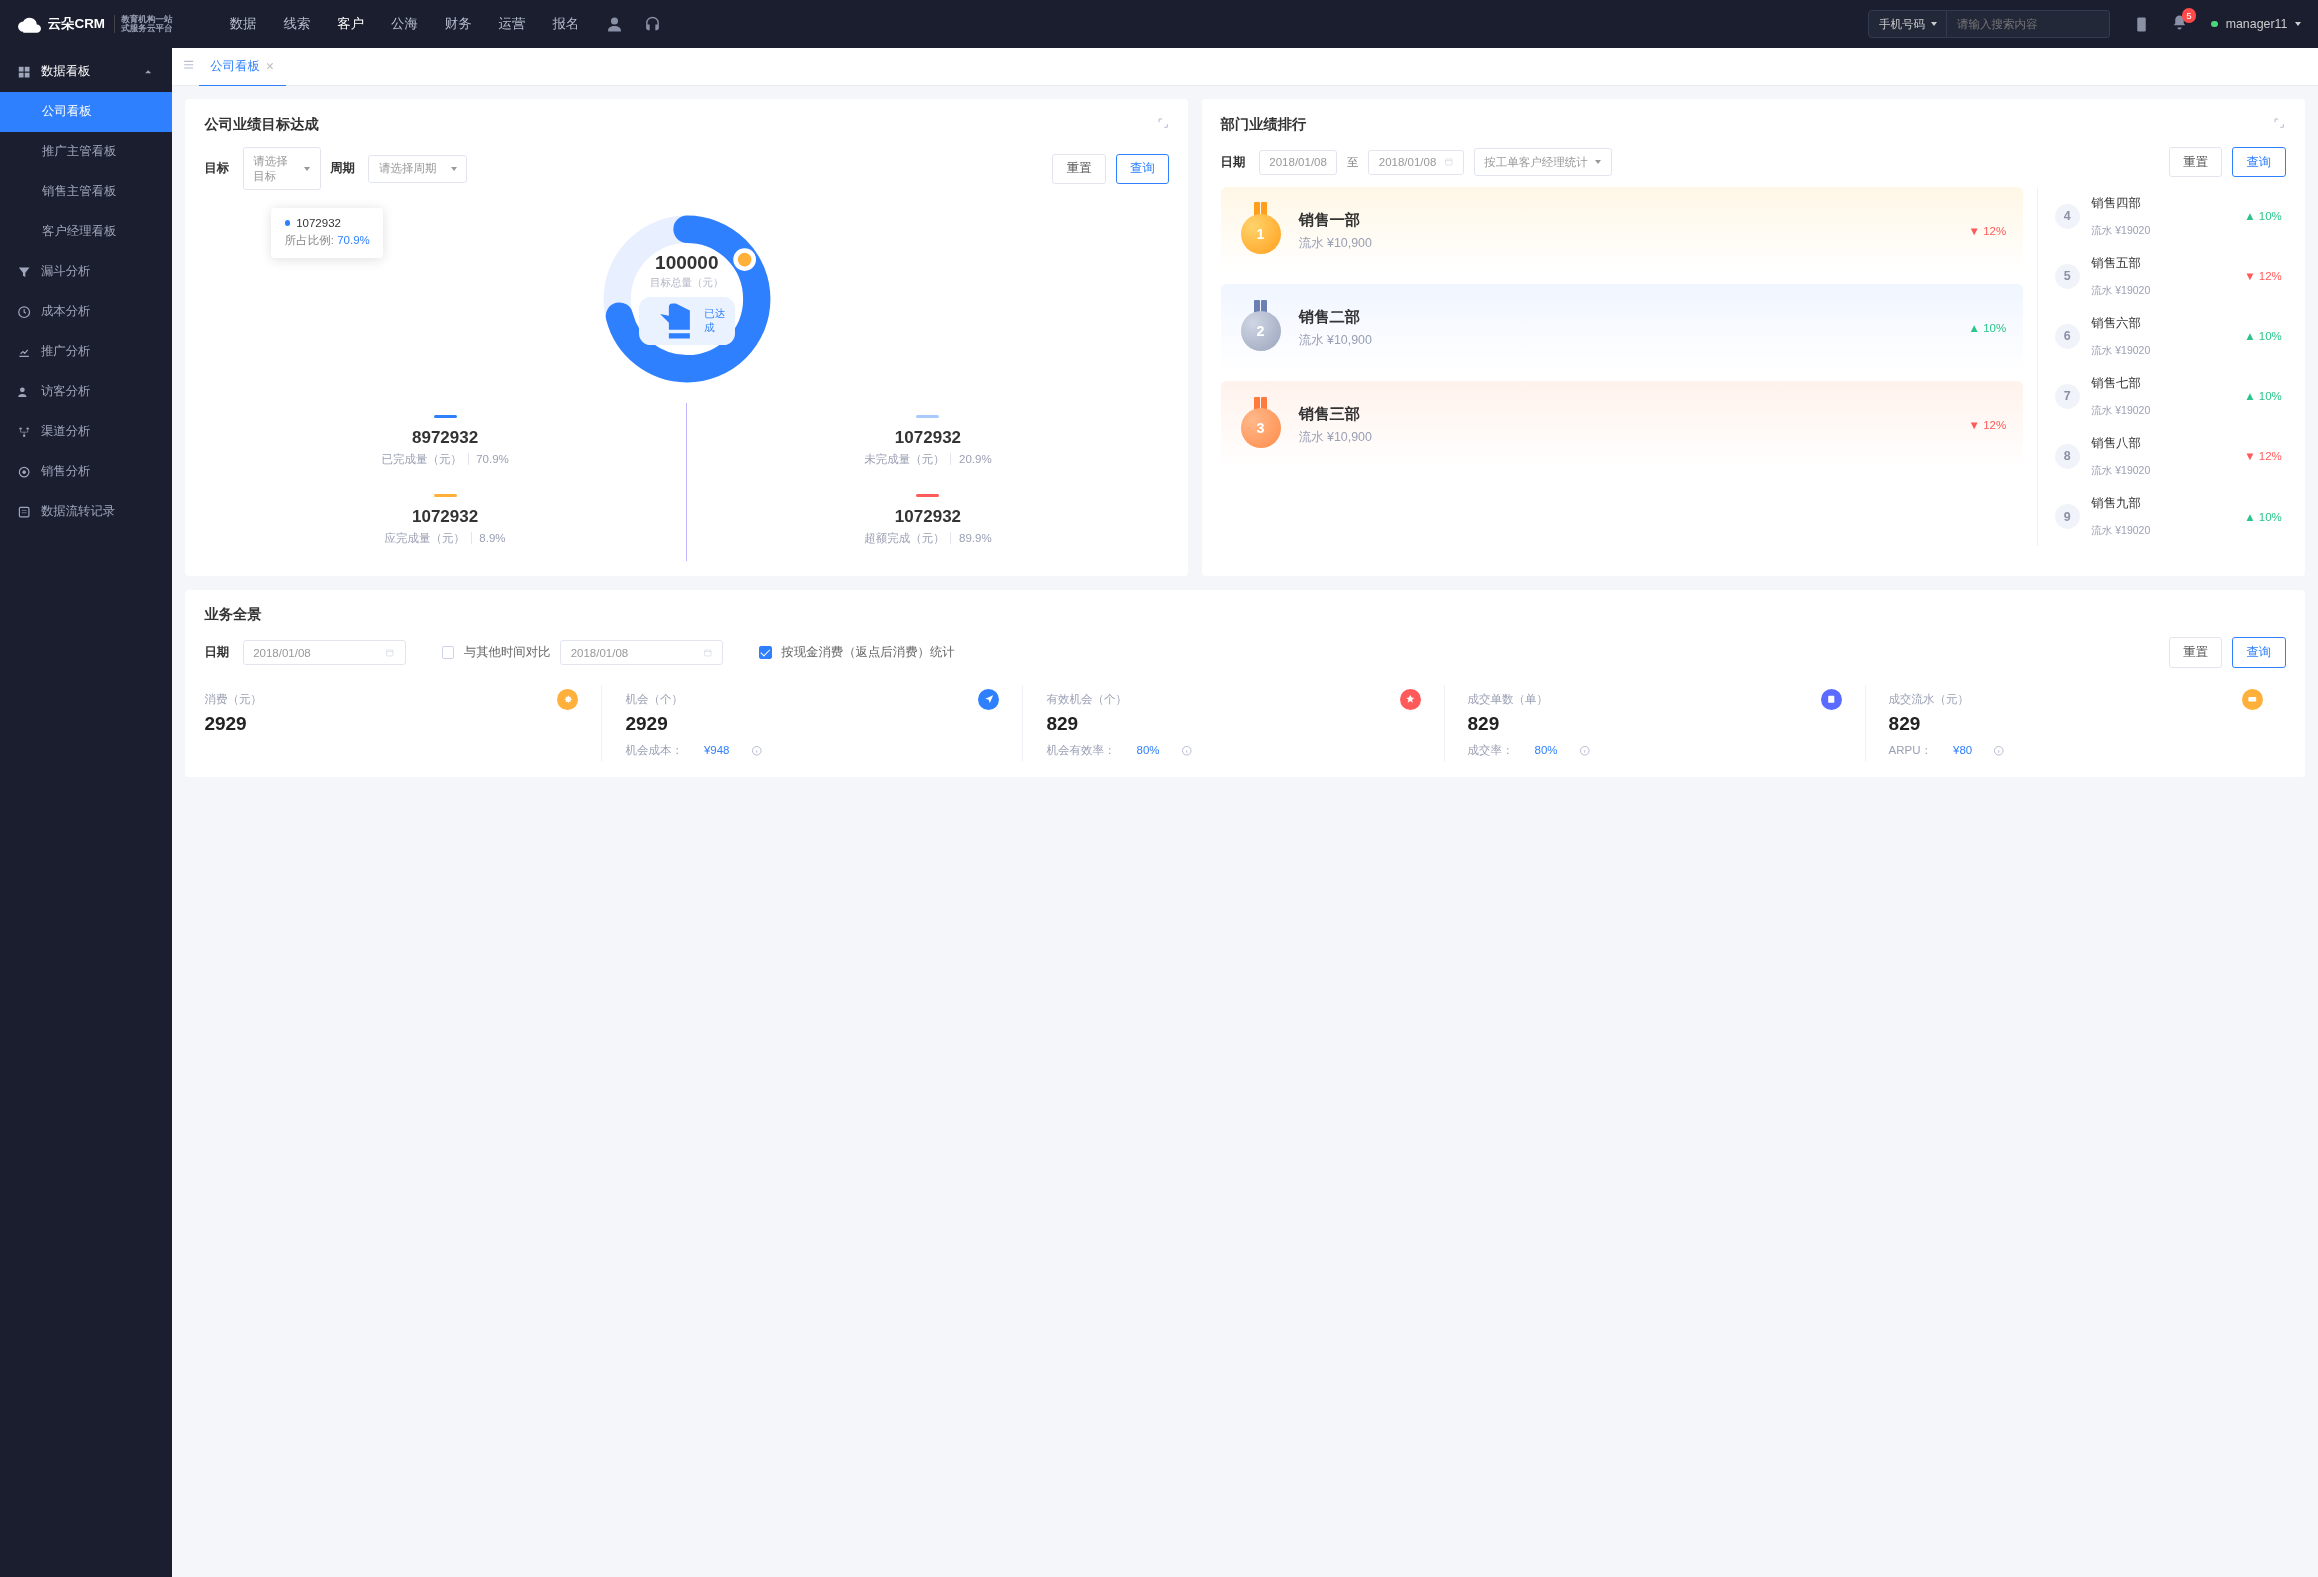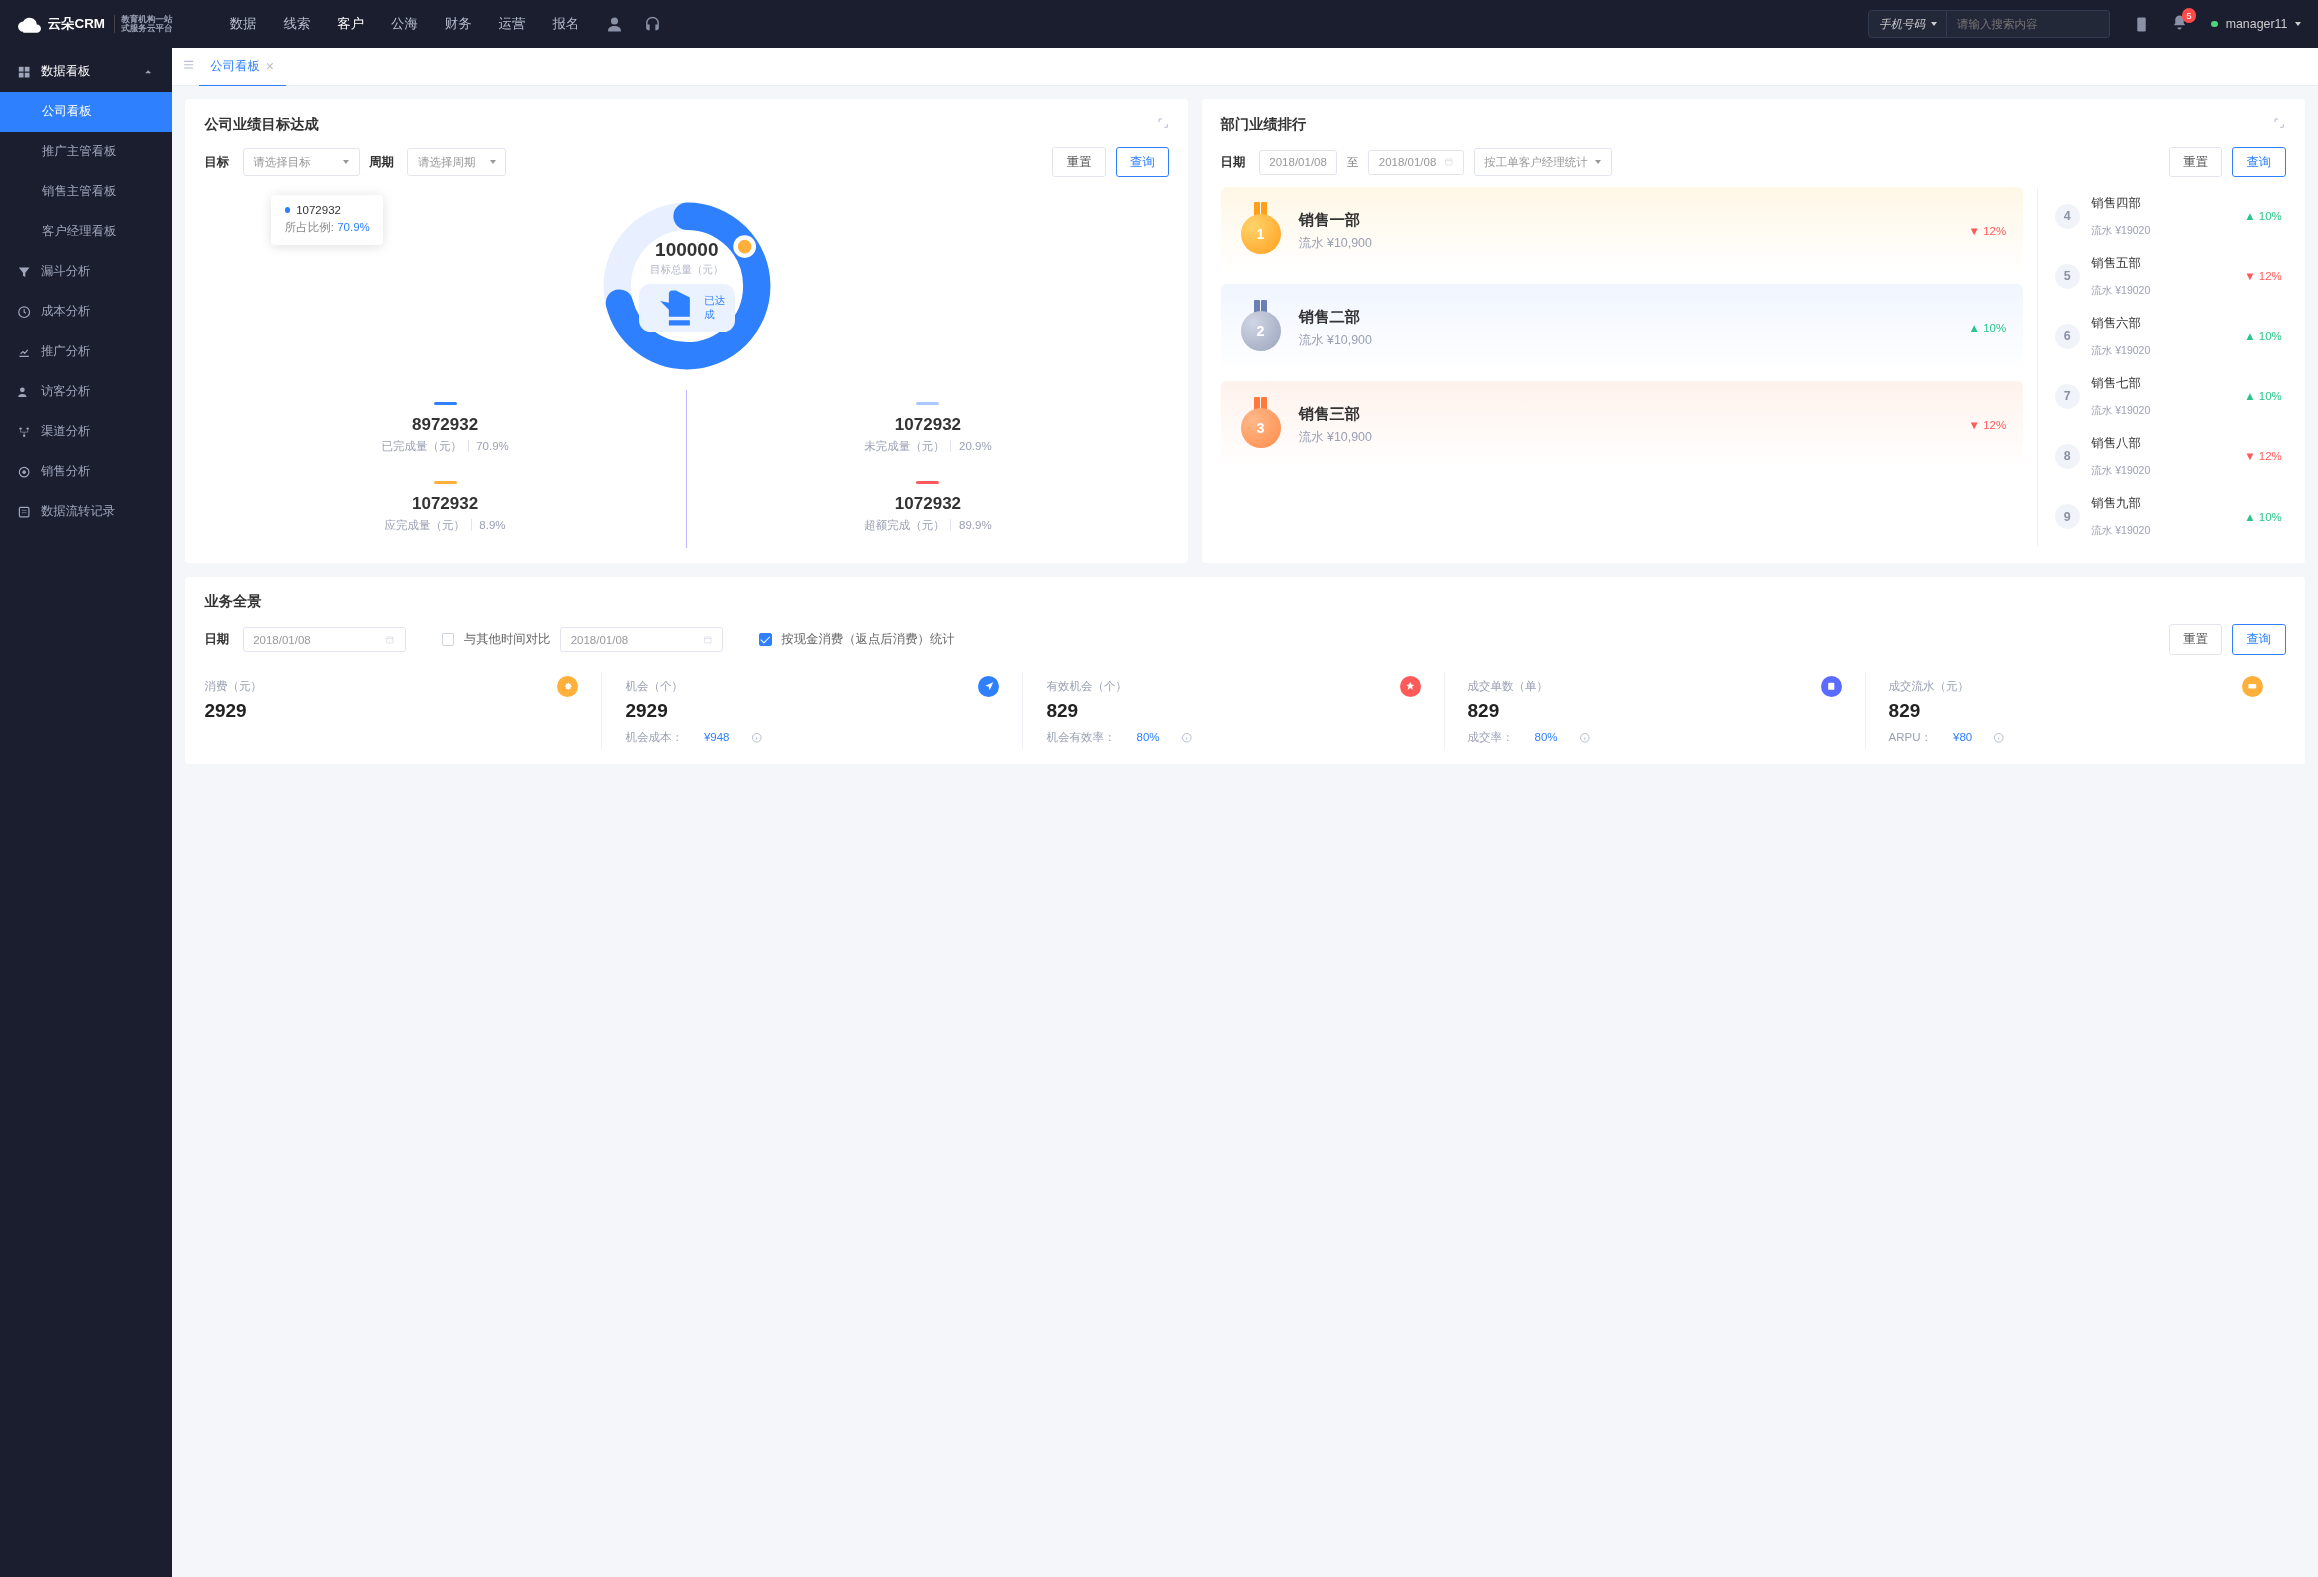--- a/index.html
+++ b/index.html
@@ -10,21 +10,21 @@
 .logo { display: flex; align-items: center; gap: 5.7px; color: #fff; font-weight: 600; font-size: 13.4px; }
 .logo svg { width: 25px; height: 25px; fill: #fff; }
 .logo .sub { font-size: 8.6px; color: #9aa0b4; line-height: 1.1; border-left: 1px solid #444; padding-left: 5.7px; margin-left: 3.8px; }
 .topmenu { display: flex; gap: 27px; margin-left: 57px; align-items: center; }
 .topmenu a { color: #b8bdd1; text-decoration: none; font-size: 13.4px; }
 .topmenu a.active { color: #fff; }
 .topicons { display: flex; gap: 21px; margin-left: 27px; align-items: center; }
 .topicons svg { width: 17px; height: 17px; fill: #8a90a6; }
 .spacer { flex: 1; }
 .searchwrap { display: flex; align-items: center; }
-.select-mini { background: #232839; color: #ccc; border: 1px solid #343a52; border-radius: 3.8px 0 0 3.8px; padding: 5.7px 9.6px; font-size: 11.5px; display: flex; align-items: center; gap: 5.7px; font-style: italic; }
+.select-mini { background: #232839; color: #ccc; border: 1px solid #343a52; border-radius: 3.8px 0 0 3.8px; padding: 5.7px 9.6px; font-size: 11.5px; display: flex; align-items: center; gap: 5.7px; }
 .search-input { background: #232839; border: 1px solid #343a52; border-left: none; border-radius: 0 3.8px 3.8px 0; color: #ccc; padding: 5.7px 9.6px; width: 163px; font-size: 11.5px; outline: none; display: flex; align-items: center; }
 .search-input input { background: transparent; border: none; color: #ccc; outline: none; flex: 1; font-size: 11.5px; }
 .search-input svg { width: 14.3px; height: 14.3px; fill: #8a90a6; }
 .toptools { display: flex; gap: 21px; margin-left: 23px; align-items: center; }
 .toptools svg { width: 17px; height: 17px; fill: #8a90a6; }
 .bell { position: relative; }
 .bell .badge { position: absolute; top: -5.7px; right: -7.6px; background: #ff4a4a; color: #fff; font-size: 9.6px; border-radius: 50%; width: 14.3px; height: 14.3px; display: flex; align-items: center; justify-content: center; }
 .userbox { display: flex; align-items: center; gap: 7.6px; margin-left: 23px; color: #ccc; }
 .userbox .dot { width: 6.7px; height: 6.7px; border-radius: 50%; background: #4ad67d; }
 
@@ -279,21 +279,21 @@
 
       <div class="card">
         <h3>
           <span>公司业绩目标达成</span>
           <span class="expand"><svg viewBox="0 0 24 24">
                 <path d="M4 4h6M4 4v6M20 20h-6M20 20v-6" stroke="#b5bad0" stroke-width="2" fill="none"></path>
               </svg></span>
         </h3>
         <div class="filterrow">
           <span class="lbl">目标</span>
-          <div class="selectbox" style="width:117px">
+          <div class="selectbox" style="width:78px">
               <span>请选择目标</span>
               <span class="caret-down" style="margin-left:auto"></span>
             </div>
           <span class="lbl">周期</span>
           <div class="selectbox" style="width:99px">
               <span>请选择周期</span>
               <span class="caret-down" style="margin-left:auto"></span>
             </div>
           <button class="btn pushright">重置</button>
           <button class="btn primary">查询</button>

